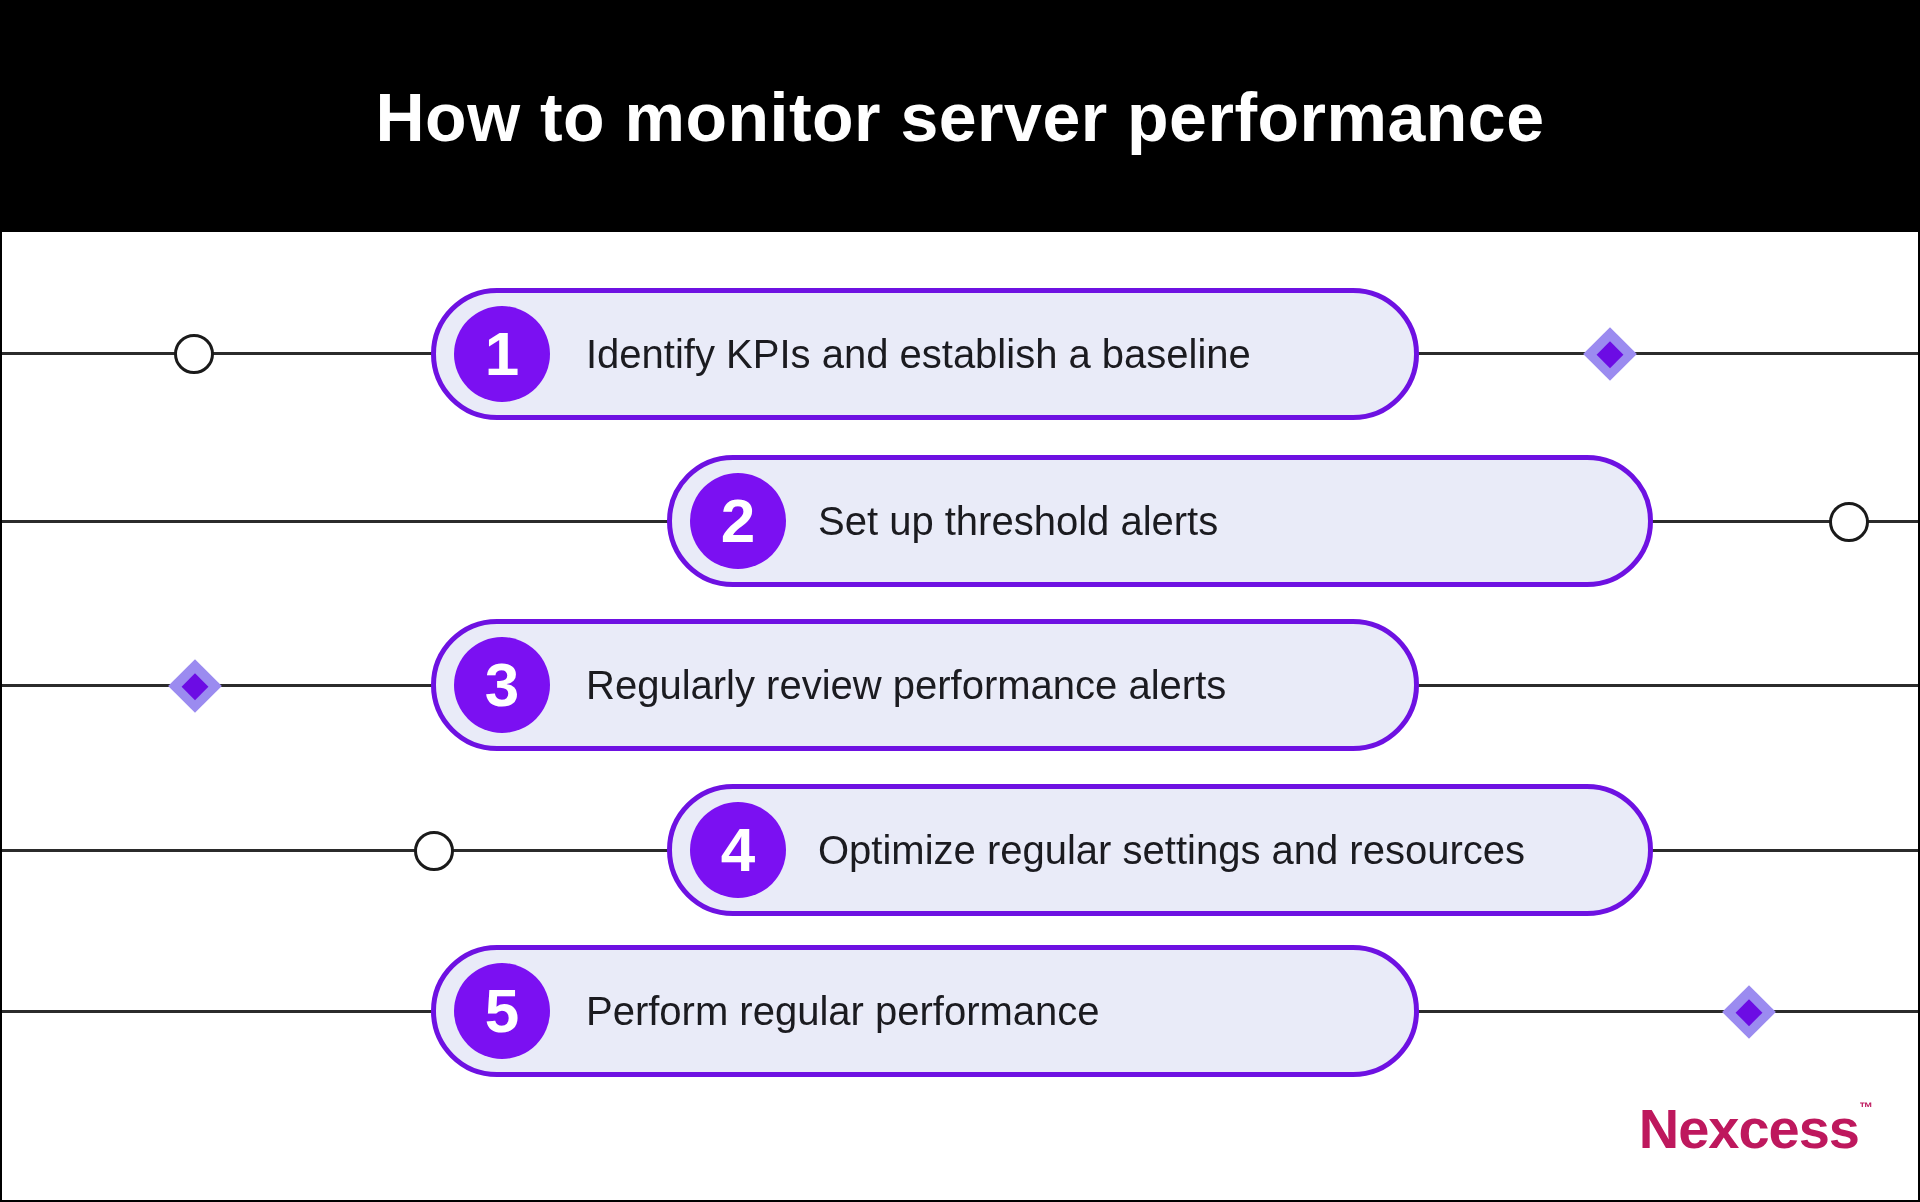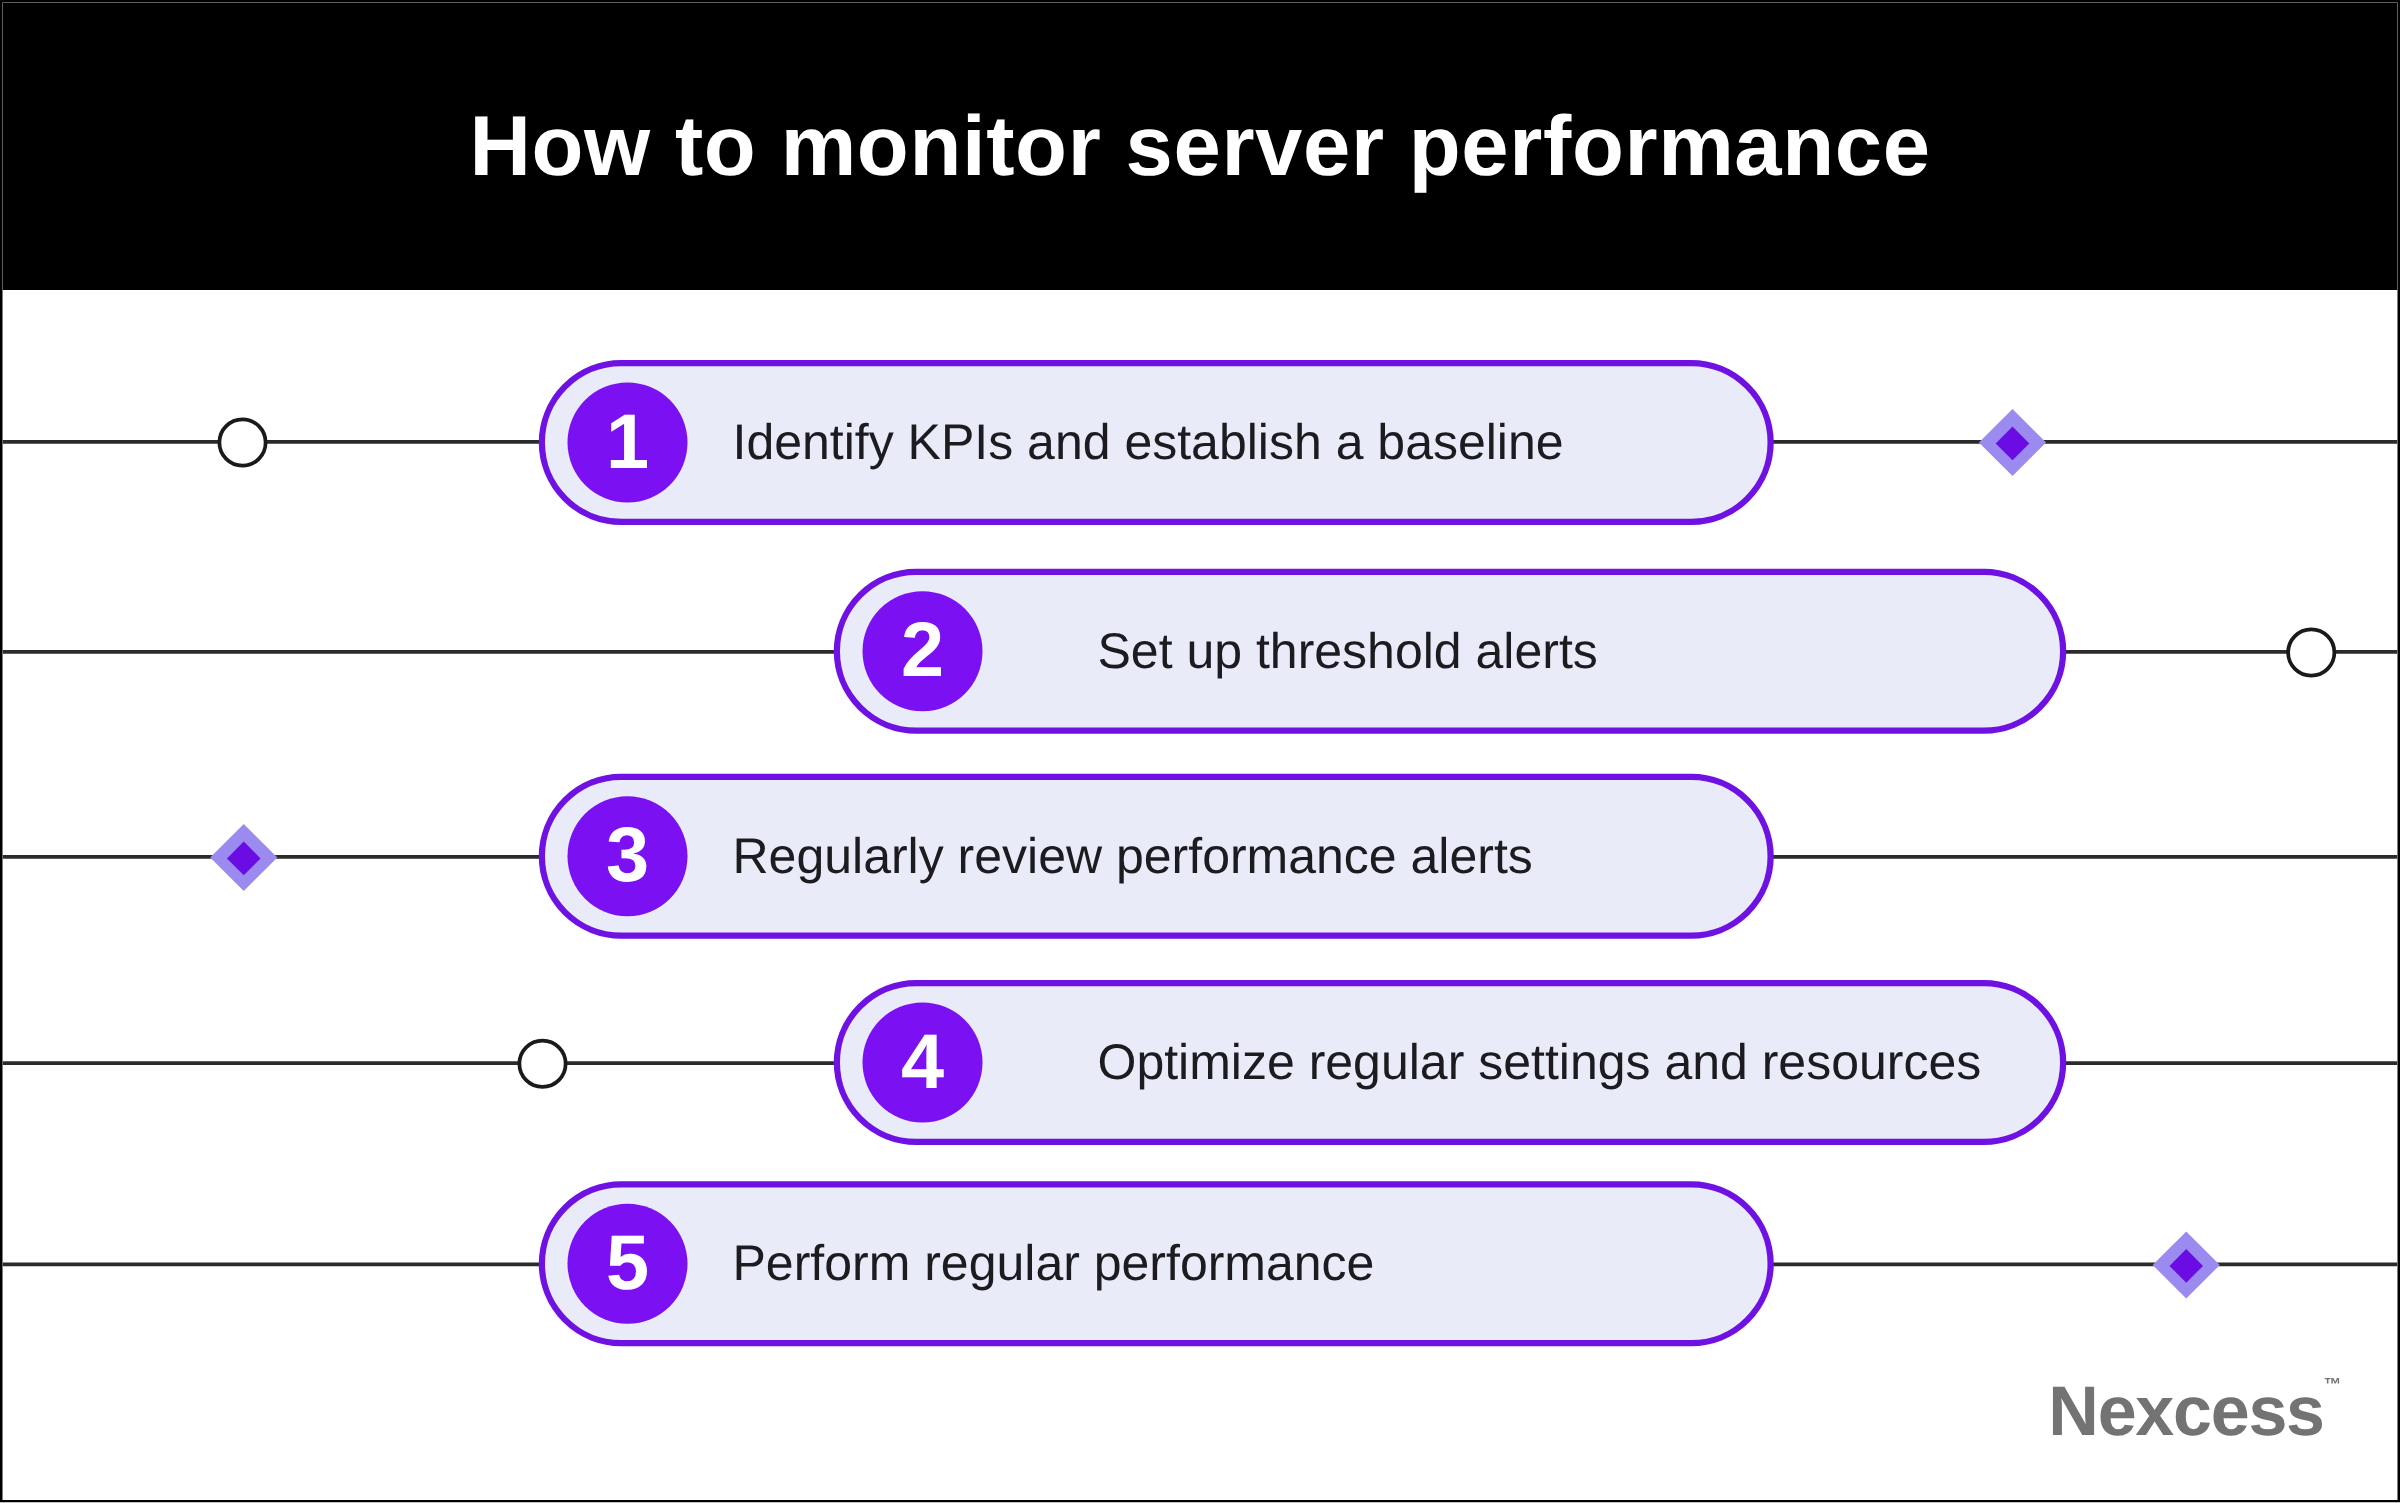--- a/index.html
+++ b/index.html
@@ -82,21 +82,21 @@
     display: flex;
     align-items: center;
     justify-content: center;
   }
   .step-label {
     margin-left: 36px;
     font-size: 40px;
     color: #1b1b20;
     white-space: nowrap;
   }
-  .pill.even .step-label { margin-left: 92px; }
+  .pill.even .step-label { margin-left: 32px; }
 
   
   .circle-marker {
     position: absolute;
     width: 40px;
     height: 40px;
     background: #ffffff;
     border: 3px solid #1a1a1a;
     border-radius: 50%;
     box-sizing: border-box;
@@ -126,21 +126,21 @@
   .m-circle-r4  { left: 432px;  top: 849px; }
   .m-diamond-r5 { left: 1747px; top: 1010px; }
 
   
   .brand {
     position: absolute;
     right: 45px;
     top: 1098px;
     font-size: 56px;
     font-weight: 600;
-    color: #737373;
+    color: #be185d;
     letter-spacing: -1px;
     line-height: 1;
   }
   .brand .tm {
     font-size: 14px;
     vertical-align: 36px;
     letter-spacing: 0;
   }
 </style>
 </head>

